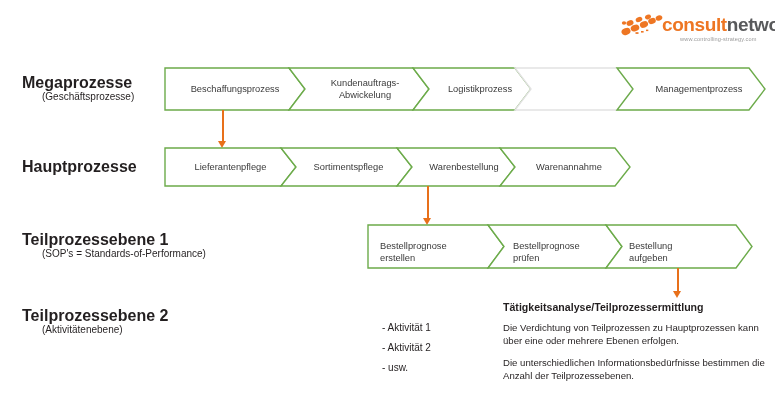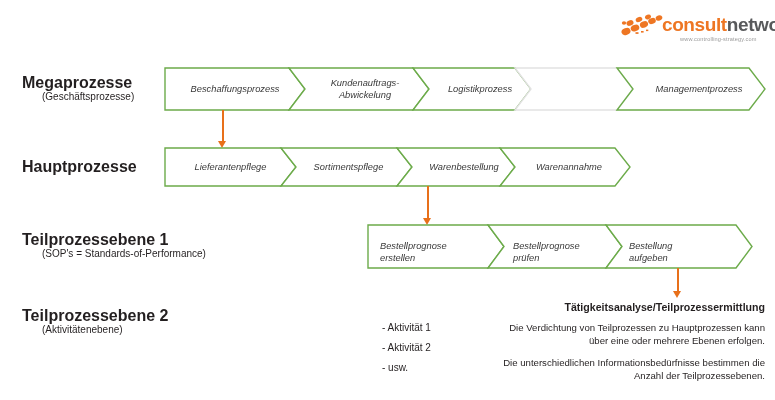--- a/index.html
+++ b/index.html
@@ -26,21 +26,21 @@
   .logo-word .c1{color:#ee7623;}
   .logo-word .c2{color:#58595b;}
   .logo-url{position:absolute;left:62px;top:22px;font-size:5.6px;color:#9a9a9a;letter-spacing:.15px;white-space:nowrap;}
 
   
   .row-label{position:absolute;left:22px;}
   .row-label .lbl-main{font-size:16px;font-weight:bold;color:#231f20;display:block;line-height:15px;}
   .row-label .lbl-sub{font-size:10px;color:#231f20;display:block;line-height:14px;margin-left:20px;}
 
   
-  .band{position:absolute;font-style:italic;}
+  .band{position:absolute;}
   .chev{
     position:absolute;top:0;height:100%;
     box-sizing:border-box;
     display:flex;align-items:center;
     color:#3a3a3a;
   }
   .chev .ctext{
     position:relative;z-index:3;
     font-size:9.3px;line-height:12px;
     white-space:pre-line;
@@ -59,21 +59,21 @@
     width:0;height:0;
     border-left:4.5px solid transparent;
     border-right:4.5px solid transparent;
     border-top:7px solid #e8701a;
   }
 
   
   .act-list{position:absolute;left:382px;top:318px;font-size:10px;line-height:20px;color:#231f20;}
   .act-list div{white-space:nowrap;}
 
-  .note{position:absolute;left:503px;top:300px;width:262px;text-align:right;}
+  .note{position:absolute;left:503px;top:300px;width:262px;}
   .note-title{font-size:10.6px;font-weight:bold;color:#231f20;line-height:14px;margin-bottom:7px;white-space:nowrap;}
   .note-p{font-size:9.6px;line-height:13px;color:#231f20;margin-bottom:9px;}
 </style>
 </head>
 <body>
 
 <div id="stage">
 
 
   <div class="logo">

